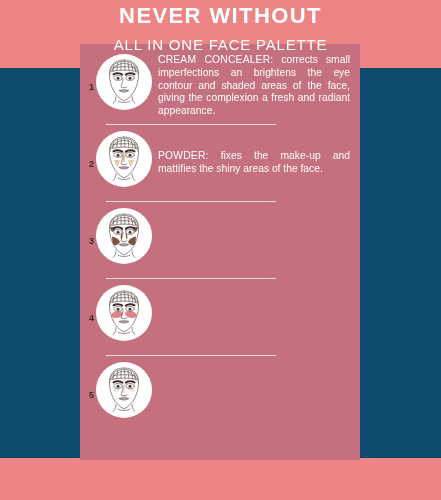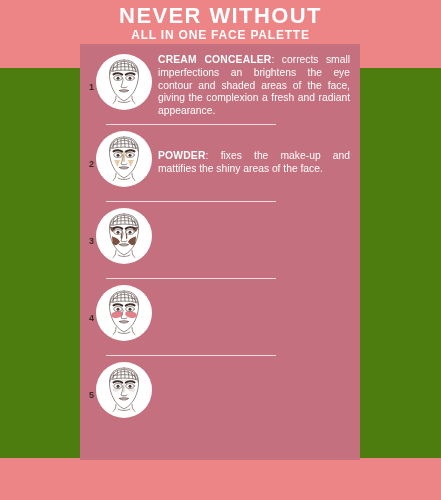--- a/index.html
+++ b/index.html
@@ -10,21 +10,21 @@
   body {
     width: 441px;
     height: 500px;
     overflow: hidden;
     font-family: "Liberation Sans", sans-serif;
     position: relative;
   }
   .page {
     position: absolute;
     inset: 0;
-    background: #4d7c0f;
+    background: #0c4a6e;
   }
   
   .band-top {
     position: absolute;
     left: 0; top: 0;
     width: 441px;
     height: 68px;
     background: #ed8486;
   }
   
@@ -46,25 +46,25 @@
   .title-main {
     color: #ffffff;
     font-size: 22px;
     font-weight: bold;
     letter-spacing: 1.4px;
     line-height: 1.05;
     margin-top: 4px;
   }
   .title-sub {
     color: #ffffff;
-    font-size: 12px;
-    font-weight: bold;
+    font-size: 15px;
+    font-weight: normal;
     letter-spacing: 0.8px;
     line-height: 1.1;
-    margin-top: 2px;
+    margin-top: 10px;
   }
   
   .card {
     position: absolute;
     left: 80px;
     top: 44px;
     width: 280px;
     height: 416px;
     background: #c4707e;
     z-index: 3;
@@ -115,21 +115,21 @@
   .face-svg { display:block; width:56px; height:56px; }
   .tip-text {
     color: #ffffff;
     font-size: 10.3px;
     line-height: 1.26;
     padding-left: 6px;
     text-align: justify;
     padding-right: 4px;
   }
   .tip-text b {
-    font-weight: bold;
+    font-weight: normal;
     letter-spacing: 0.2px;
   }
   .divider {
     height: 1px;
     background: #f5e4e6;
     width: 170px;
     margin: 0 auto 0 26px;
     opacity: .92;
   }
 </style>

